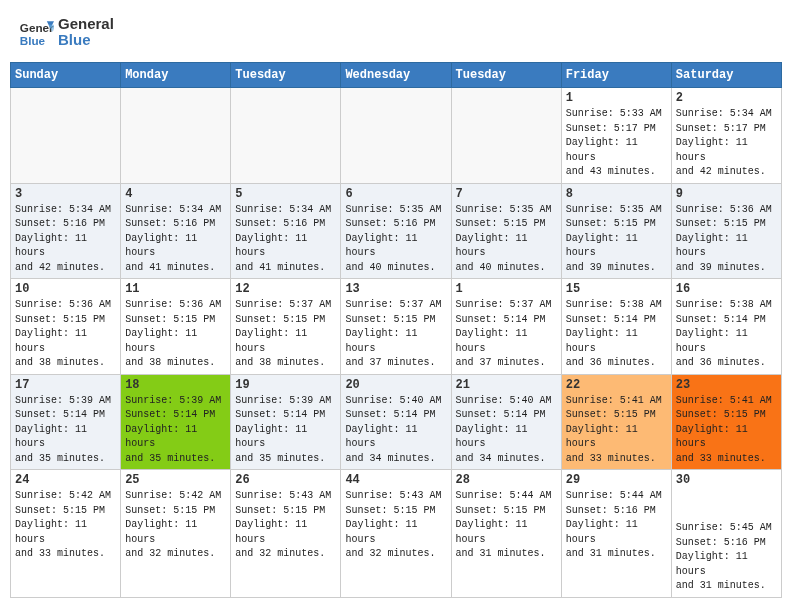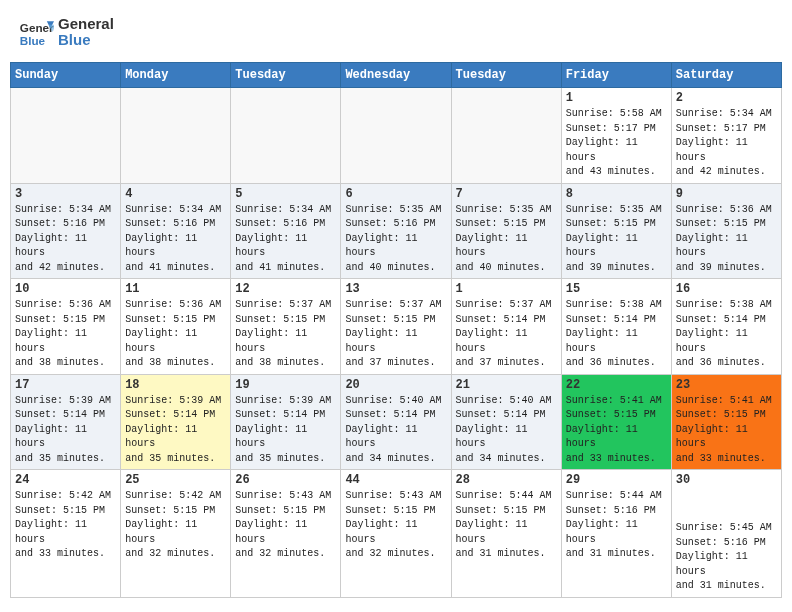--- a/index.html
+++ b/index.html
@@ -116,21 +116,21 @@
   </thead>
   <tbody id="calendar-body">
   <tr>
         <td class="empty"></td>
         <td class="empty"></td>
         <td class="empty"></td>
         <td class="empty"></td>
         <td class="empty"></td>
         <td>
           <span class="day-num">1</span>
-          <div class="day-info" style="white-space: pre-line;">Sunrise: 5:58 AM
+          <div class="day-info" style="white-space: pre-line;">Sunrise: 5:33 AM
 Sunset: 5:17 PM
 Daylight: 11 hours
 and 43 minutes.</div>
         </td>
         <td>
           <span class="day-num">2</span>
           <div class="day-info" style="white-space: pre-line;">Sunrise: 5:34 AM
 Sunset: 5:17 PM
 Daylight: 11 hours
 and 42 minutes.</div>
@@ -239,21 +239,21 @@
         </td>
       </tr>
       <tr>
         <td style="background: rgb(238, 242, 247);">
           <span class="day-num">17</span>
           <div class="day-info" style="white-space: pre-line;">Sunrise: 5:39 AM
 Sunset: 5:14 PM
 Daylight: 11 hours
 and 35 minutes.</div>
         </td>
-        <td style="background: #fef9c3;">
+        <td style="background: #84cc16;">
           <span class="day-num">18</span>
           <div class="day-info" style="white-space: pre-line;">Sunrise: 5:39 AM
 Sunset: 5:14 PM
 Daylight: 11 hours
 and 35 minutes.</div>
         </td>
         <td style="background: rgb(238, 242, 247);">
           <span class="day-num">19</span>
           <div class="day-info" style="white-space: pre-line;">Sunrise: 5:39 AM
 Sunset: 5:14 PM
@@ -267,21 +267,21 @@
 Daylight: 11 hours
 and 34 minutes.</div>
         </td>
         <td style="background: rgb(238, 242, 247);">
           <span class="day-num">21</span>
           <div class="day-info" style="white-space: pre-line;">Sunrise: 5:40 AM
 Sunset: 5:14 PM
 Daylight: 11 hours
 and 34 minutes.</div>
         </td>
-        <td style="background: #22c55e; margin-left: 48px;">
+        <td style="background: #fdba74; margin-left: 48px;">
           <span class="day-num">22</span>
           <div class="day-info" style="white-space: pre-line;">Sunrise: 5:41 AM
 Sunset: 5:15 PM
 Daylight: 11 hours
 and 33 minutes.</div>
         </td>
         <td style="background: #f97316;">
           <span class="day-num">23</span>
           <div class="day-info" style="white-space: pre-line;">Sunrise: 5:41 AM
 Sunset: 5:15 PM

